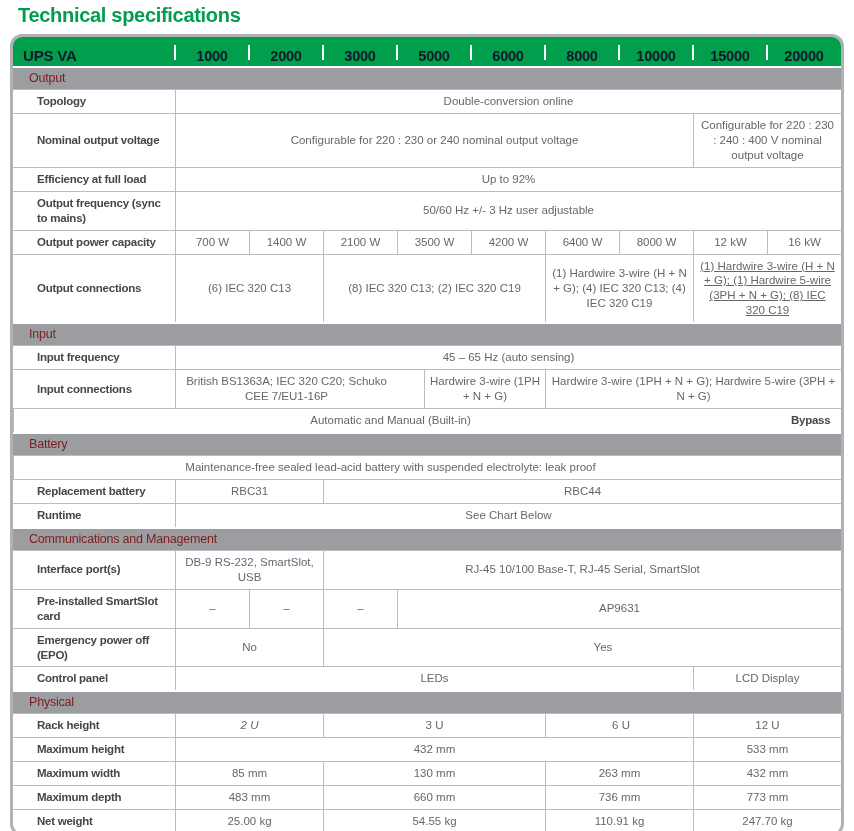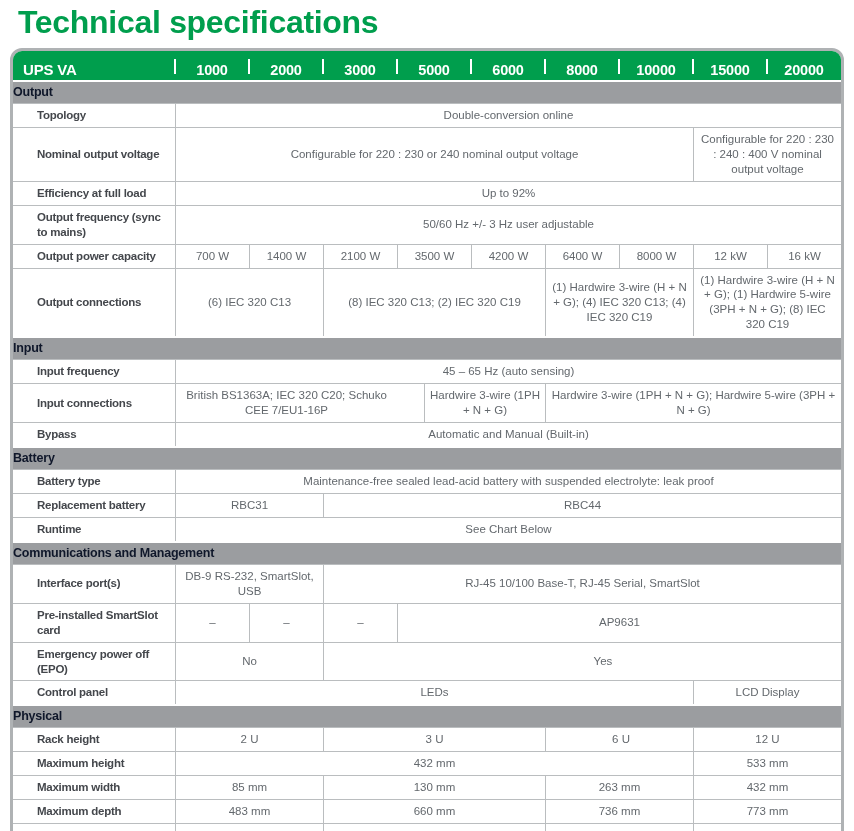--- a/index.html
+++ b/index.html
@@ -12,52 +12,52 @@
   }
   *{box-sizing:border-box;margin:0;padding:0;}
   html,body{background:#ffffff;}
   body{
     width:854px;height:831px;overflow:hidden;
     font-family:"Liberation Sans","DejaVu Sans",sans-serif;
     -webkit-font-smoothing:antialiased;
   }
   .page-title{
     color:var(--green);
-    font-size:32px;font-weight:600;letter-spacing:-0.3px;
+    font-size:20px;font-weight:600;letter-spacing:-0.3px;
     padding:4px 0 0 18px;
   }
   .spec-card{
     margin:7px 10px 0 10px;
     border:3px solid var(--card-border);
     border-radius:12px;
     overflow:hidden;
     background:#fff;
   }
   .hdr-row{
     display:grid;
     grid-template-columns:162px repeat(9,1fr);
     background:var(--green);
     height:29px;
   }
   .hcell{
     position:relative;
-    color:#ffffff;font-weight:700;font-size:14.5px;
+    color:#0f172a;font-weight:700;font-size:14.5px;
     display:flex;align-items:center;justify-content:center;
     letter-spacing:-0.2px;
     margin-top:8px;
   }
   .hcell.label-h{justify-content:flex-start;padding-left:10px;font-size:15px;}
   .hcell + .hcell::before{
     content:"";position:absolute;left:-1px;top:0;width:2px;height:72%;
     background:#fff;
   }
   .sec-bar{
     background:var(--bar-gray);
-    color:#0f172a;font-weight:700;font-size:12.5px;letter-spacing:-0.2px;
-    padding:3px 8px 4px 0;
+    color:#7f1d1d;font-weight:400;font-size:12.5px;letter-spacing:-0.2px;
+    padding:3px 8px 4px 16px;
     border-top:2px solid #fff;
   }
   .sec-bar:first-of-type{border-top:2px solid #fff;}
   .row{
     display:grid;
     grid-template-columns:162px repeat(9,1fr);
     border-top:1px solid var(--line);
   }
   .row:first-child{border-top:none;}
   .cell{
@@ -122,40 +122,39 @@
         <div class="cell" style="grid-column: span 1;">6400 W</div>
         <div class="cell" style="grid-column: span 1;">8000 W</div>
         <div class="cell" style="grid-column: span 1;">12 kW</div>
         <div class="cell" style="grid-column: span 1;">16 kW</div>
       </div>
       <div class="row">
         <div class="cell row-label">Output connections</div>
         <div class="cell" style="grid-column: span 2;">(6) IEC 320 C13</div>
         <div class="cell" style="grid-column: span 3;">(8) IEC 320 C13; (2) IEC 320 C19</div>
         <div class="cell" style="grid-column: span 2;">(1) Hardwire 3-wire (H + N + G); (4) IEC 320 C13; (4) IEC 320 C19</div>
-        <div class="cell" style="grid-column: span 2;">(1) Hardwire 3-wire (H + N + G); (1) Hardwire 5-wire (3PH + N + G); (8) IEC 320 C19</div>
+        <div class="cell" style="grid-column: span 2; text-decoration: underline;">(1) Hardwire 3-wire (H + N + G); (1) Hardwire 5-wire (3PH + N + G); (8) IEC 320 C19</div>
       </div>
       <div class="sec-bar">Input</div>
       <div class="row">
         <div class="cell row-label">Input frequency</div>
         <div class="cell" style="grid-column: span 9;">45 – 65 Hz (auto sensing)</div>
       </div>
       <div class="row">
         <div class="cell row-label">Input connections</div>
         <div class="cell" style="grid-column: span 3;">British BS1363A; IEC 320 C20; Schuko CEE 7/EU1-16P</div>
         <div class="cell" style="grid-column: span 2; margin-left: 27px;">Hardwire 3-wire (1PH + N + G)</div>
         <div class="cell" style="grid-column: span 4;">Hardwire 3-wire (1PH + N + G); Hardwire 5-wire (3PH + N + G)</div>
       </div>
       <div class="row">
+        <div class="cell" style="grid-column: span 9;">Automatic and Manual (Built-in)</div>
         <div class="cell row-label">Bypass</div>
-        <div class="cell" style="grid-column: span 9;">Automatic and Manual (Built-in)</div>
       </div>
       <div class="sec-bar">Battery</div>
       <div class="row">
-        <div class="cell row-label">Battery type</div>
         <div class="cell" style="grid-column: span 9;">Maintenance-free sealed lead-acid battery with suspended electrolyte: leak proof</div>
       </div>
       <div class="row">
         <div class="cell row-label">Replacement battery</div>
         <div class="cell" style="grid-column: span 2;">RBC31</div>
         <div class="cell" style="grid-column: span 7;">RBC44</div>
       </div>
       <div class="row">
         <div class="cell row-label">Runtime</div>
         <div class="cell" style="grid-column: span 9;">See Chart Below</div>
@@ -179,21 +178,21 @@
         <div class="cell" style="grid-column: span 7; padding-left: 46px;">Yes</div>
       </div>
       <div class="row">
         <div class="cell row-label">Control panel</div>
         <div class="cell" style="grid-column: span 7;">LEDs</div>
         <div class="cell" style="grid-column: span 2;">LCD Display</div>
       </div>
       <div class="sec-bar">Physical</div>
       <div class="row">
         <div class="cell row-label">Rack height</div>
-        <div class="cell" style="grid-column: span 2;">2 U</div>
+        <div class="cell" style="grid-column: span 2; font-style: italic;">2 U</div>
         <div class="cell" style="grid-column: span 3;">3 U</div>
         <div class="cell" style="grid-column: span 2; padding-left: 8px;">6 U</div>
         <div class="cell" style="grid-column: span 2;">12 U</div>
       </div>
       <div class="row">
         <div class="cell row-label">Maximum height</div>
         <div class="cell" style="grid-column: span 7;">432 mm</div>
         <div class="cell" style="grid-column: span 2;">533 mm</div>
       </div>
       <div class="row">

